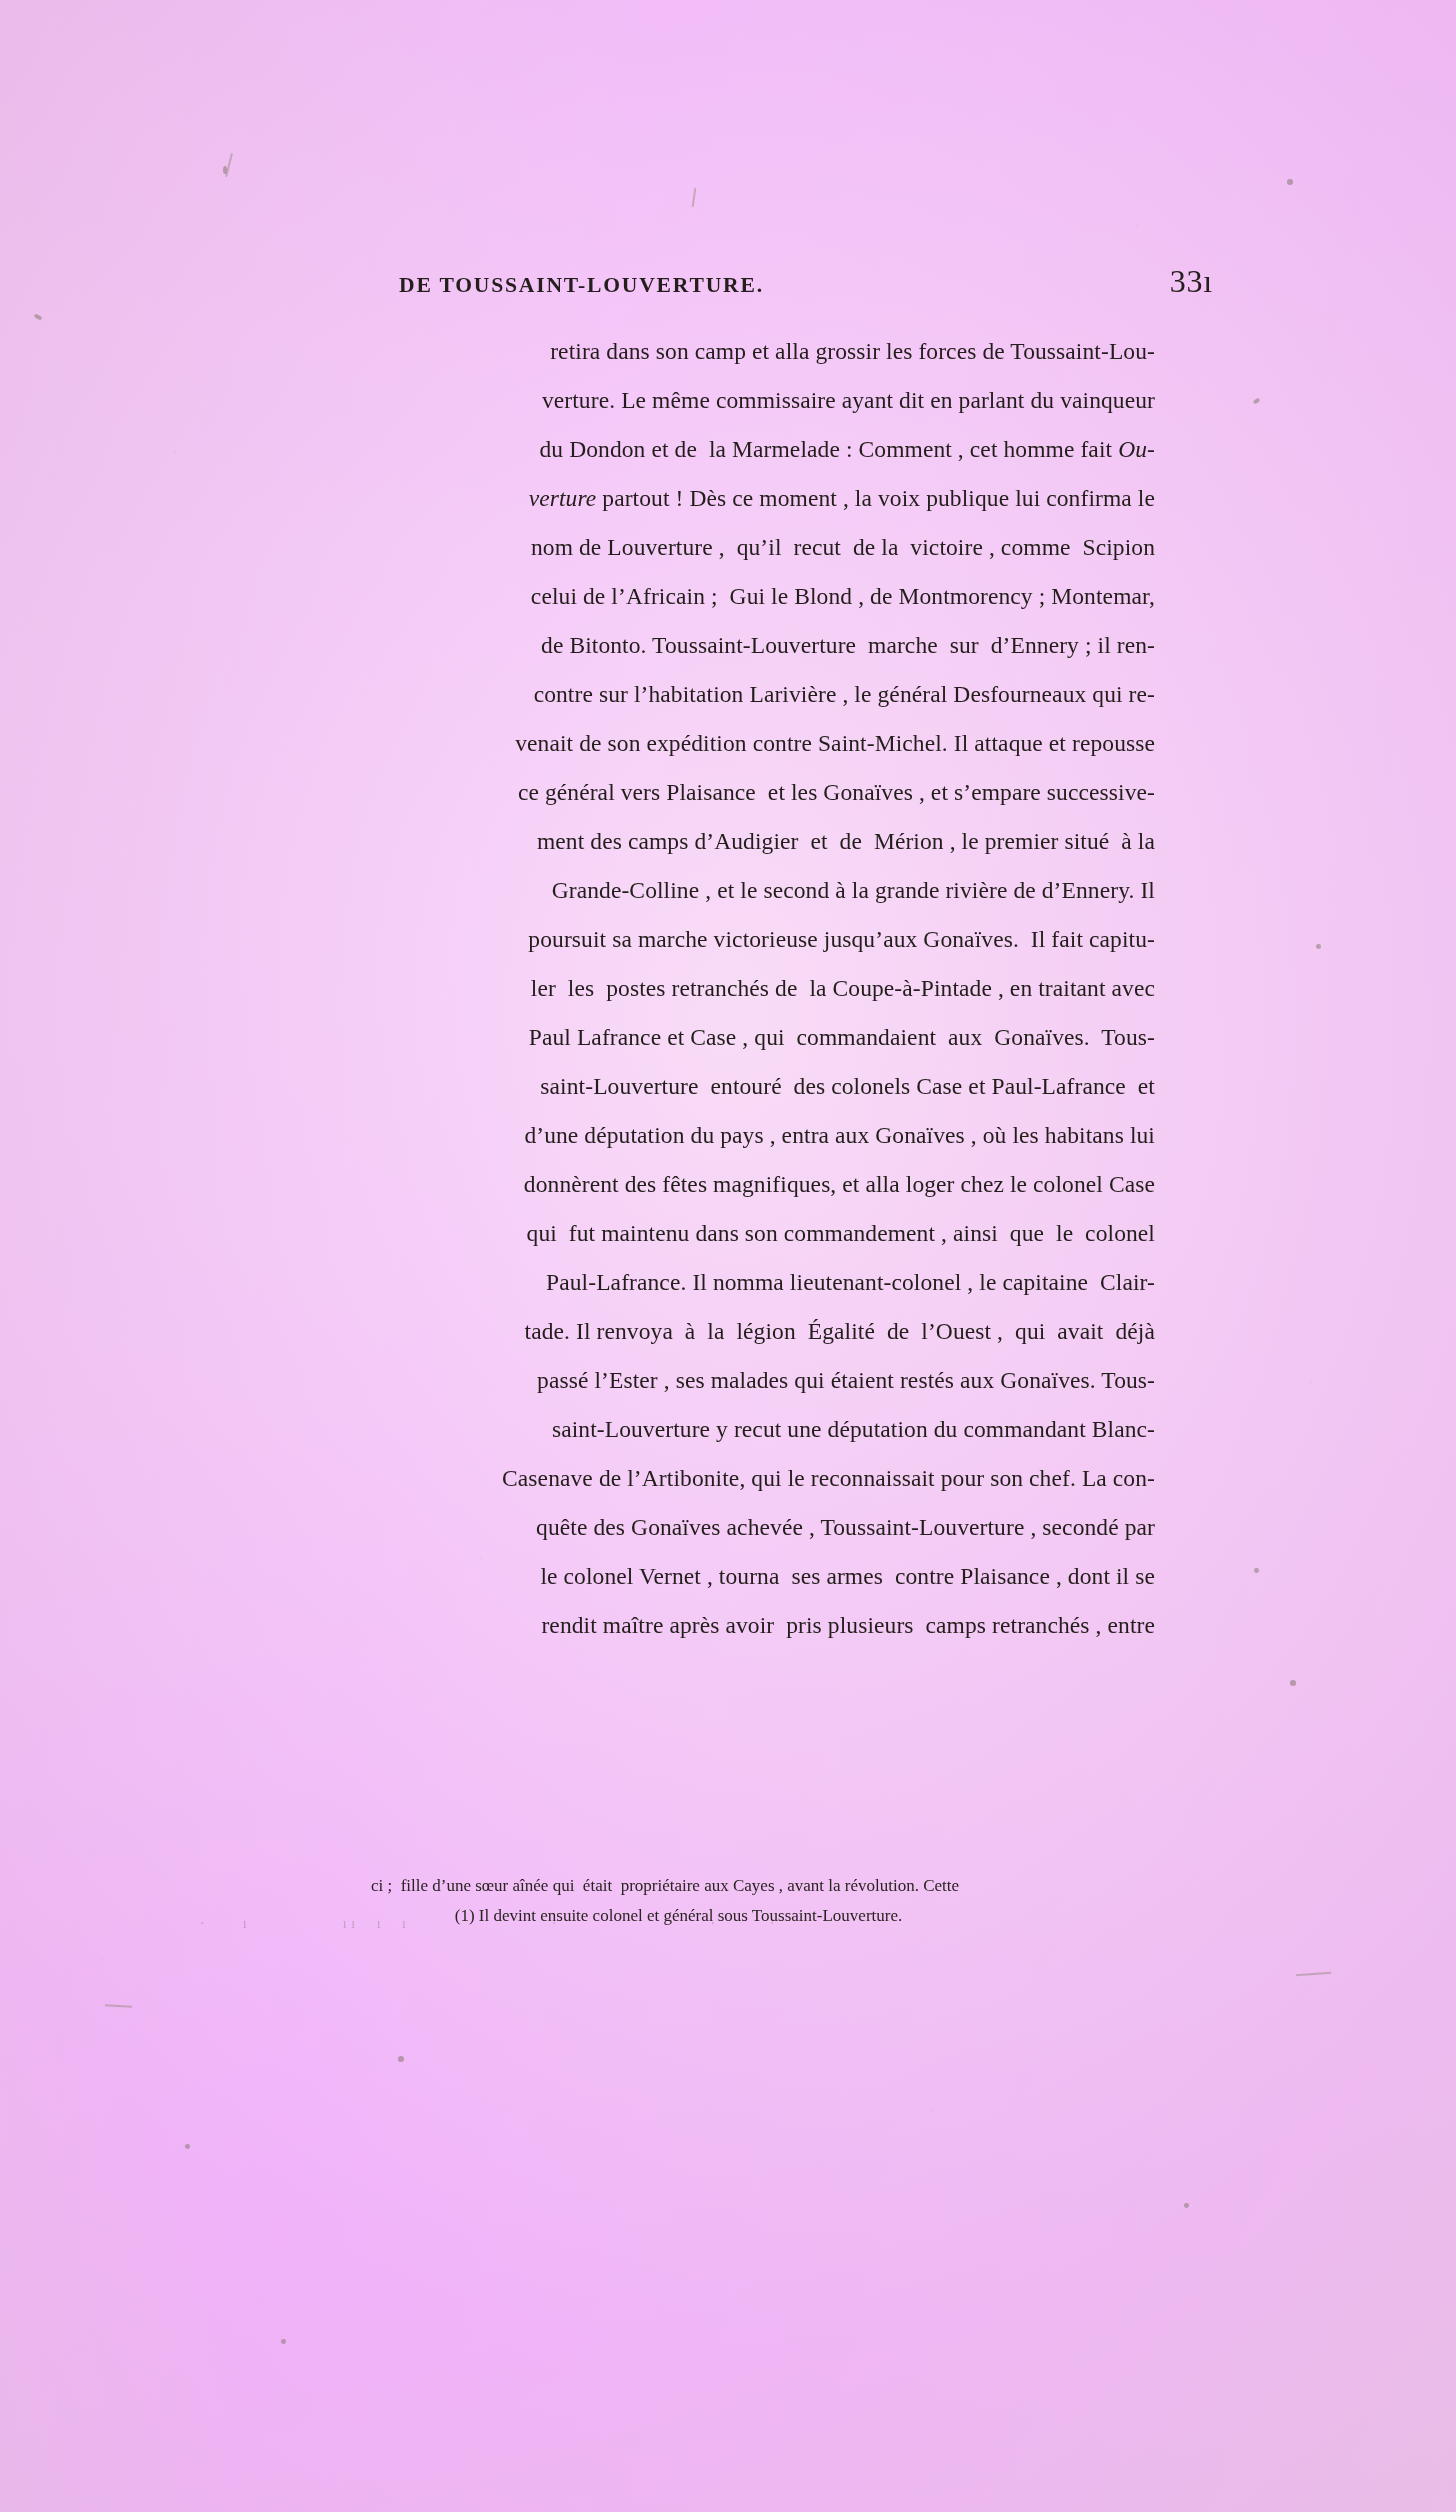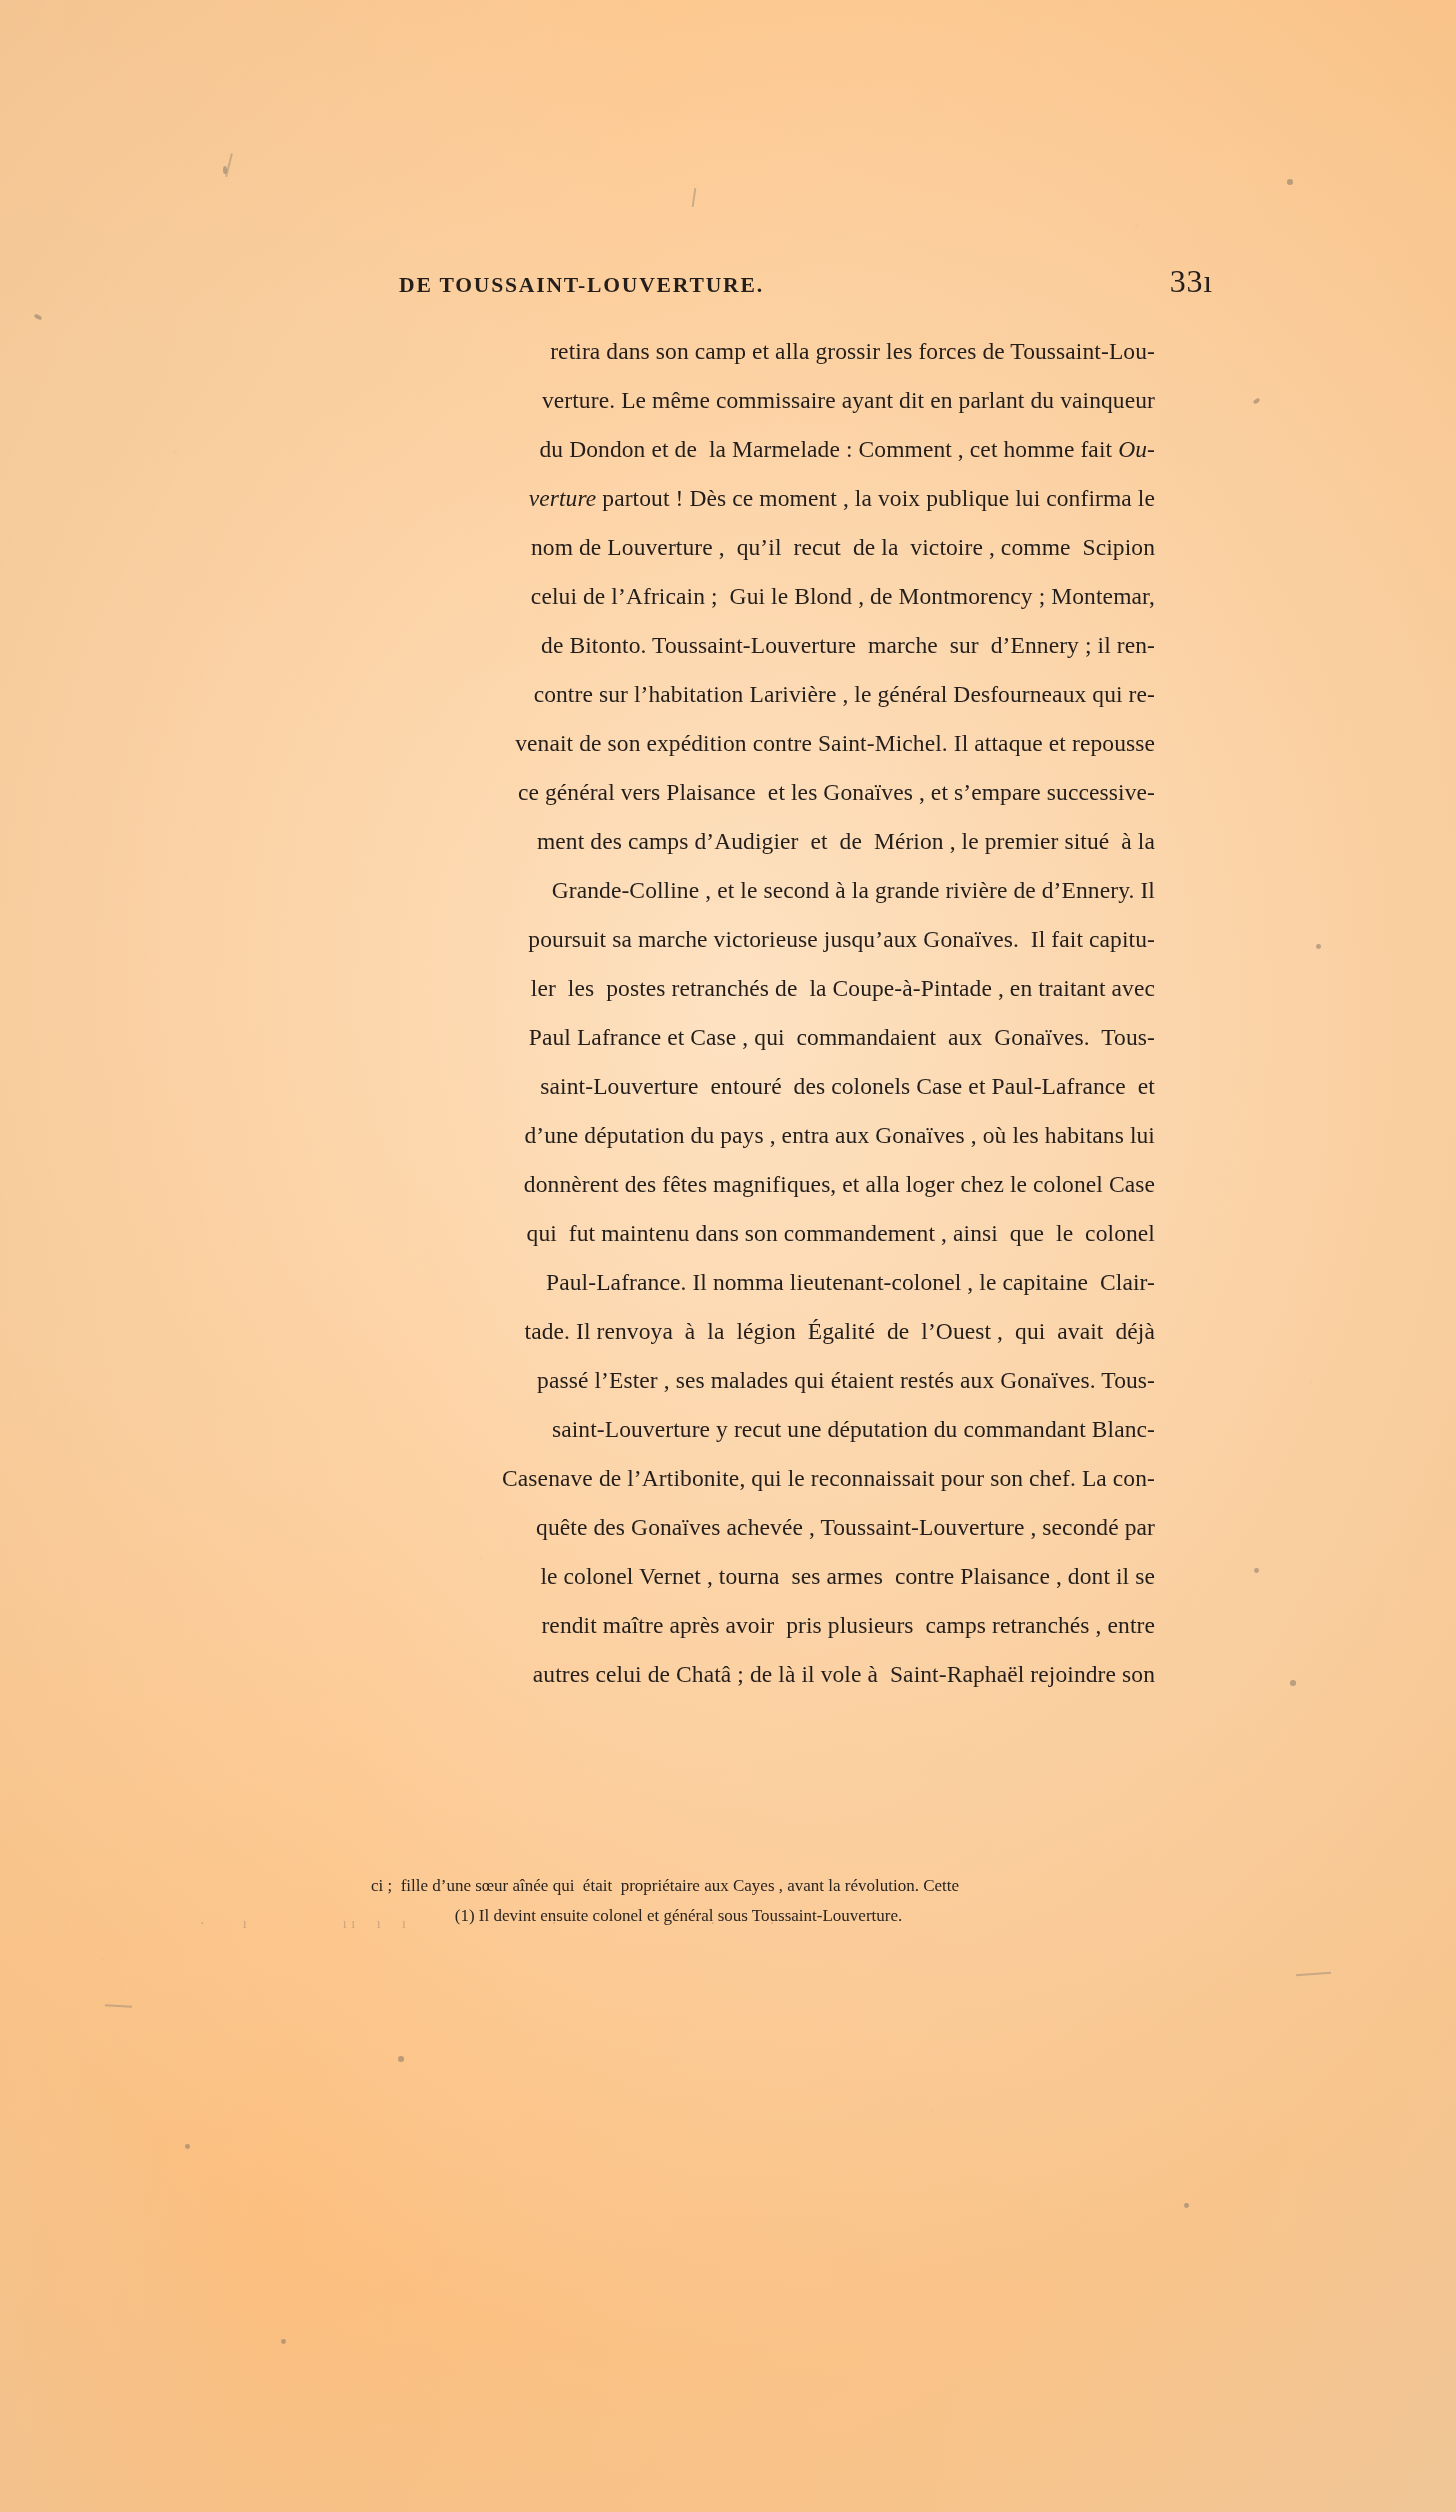--- a/index.html
+++ b/index.html
@@ -4,21 +4,21 @@
 <style>
   html, body {
     margin: 0;
     padding: 0;
     background: #b9b4ab;
   }
   .page {
     position: relative;
     width: 1457px;
     height: 2512px;
-    background: #fdba74;
+    background: #f0abfc;
     overflow: hidden;
     font-family: "Liberation Serif", serif;
     color: #241f1c;
   }
   
   .paper-tone {
     position: absolute;
     inset: 0;
     background:
       radial-gradient(120% 90% at 50% 40%, rgba(255,253,246,0.55) 0%, rgba(238,232,219,0.0) 60%, rgba(205,196,178,0.35) 100%),
@@ -187,21 +187,20 @@
       <div class="line">donnèrent des fêtes magnifiques, et alla loger chez le colonel Case</div>
       <div class="line">qui  fut maintenu dans son commandement , ainsi  que  le  colonel</div>
       <div class="line">Paul-Lafrance. Il nomma lieutenant-colonel , le capitaine  Clair-</div>
       <div class="line">tade. Il renvoya  à  la  légion  Égalité  de  l’Ouest ,  qui  avait  déjà</div>
       <div class="line">passé l’Ester , ses malades qui étaient restés aux Gonaïves. Tous-</div>
       <div class="line">saint-Louverture y recut une députation du commandant Blanc-</div>
       <div class="line">Casenave de l’Artibonite, qui le reconnaissait pour son chef. La con-</div>
       <div class="line">quête des Gonaïves achevée , Toussaint-Louverture , secondé par</div>
       <div class="line">le colonel Vernet , tourna  ses armes  contre Plaisance , dont il se</div>
       <div class="line">rendit maître après avoir  pris plusieurs  camps retranchés , entre</div>
-      <div class="line">autres celui de Chatâ ; de là il vole à  Saint-Raphaël rejoindre son</div>
     </div>
 
     <div class="footnotes">
       <div class="fn-rule"></div>
       <div class="fn-line">ci ;  fille d’une sœur aînée qui  était  propriétaire aux Cayes , avant la révolution. Cette</div>
       <div class="fn-line indent">(1) Il devint ensuite colonel et général sous Toussaint-Louverture.</div>
     </div>
 
     <div class="ghost">·    ı           ıı  ı  ı                 ·                  ·      ·</div>
 

